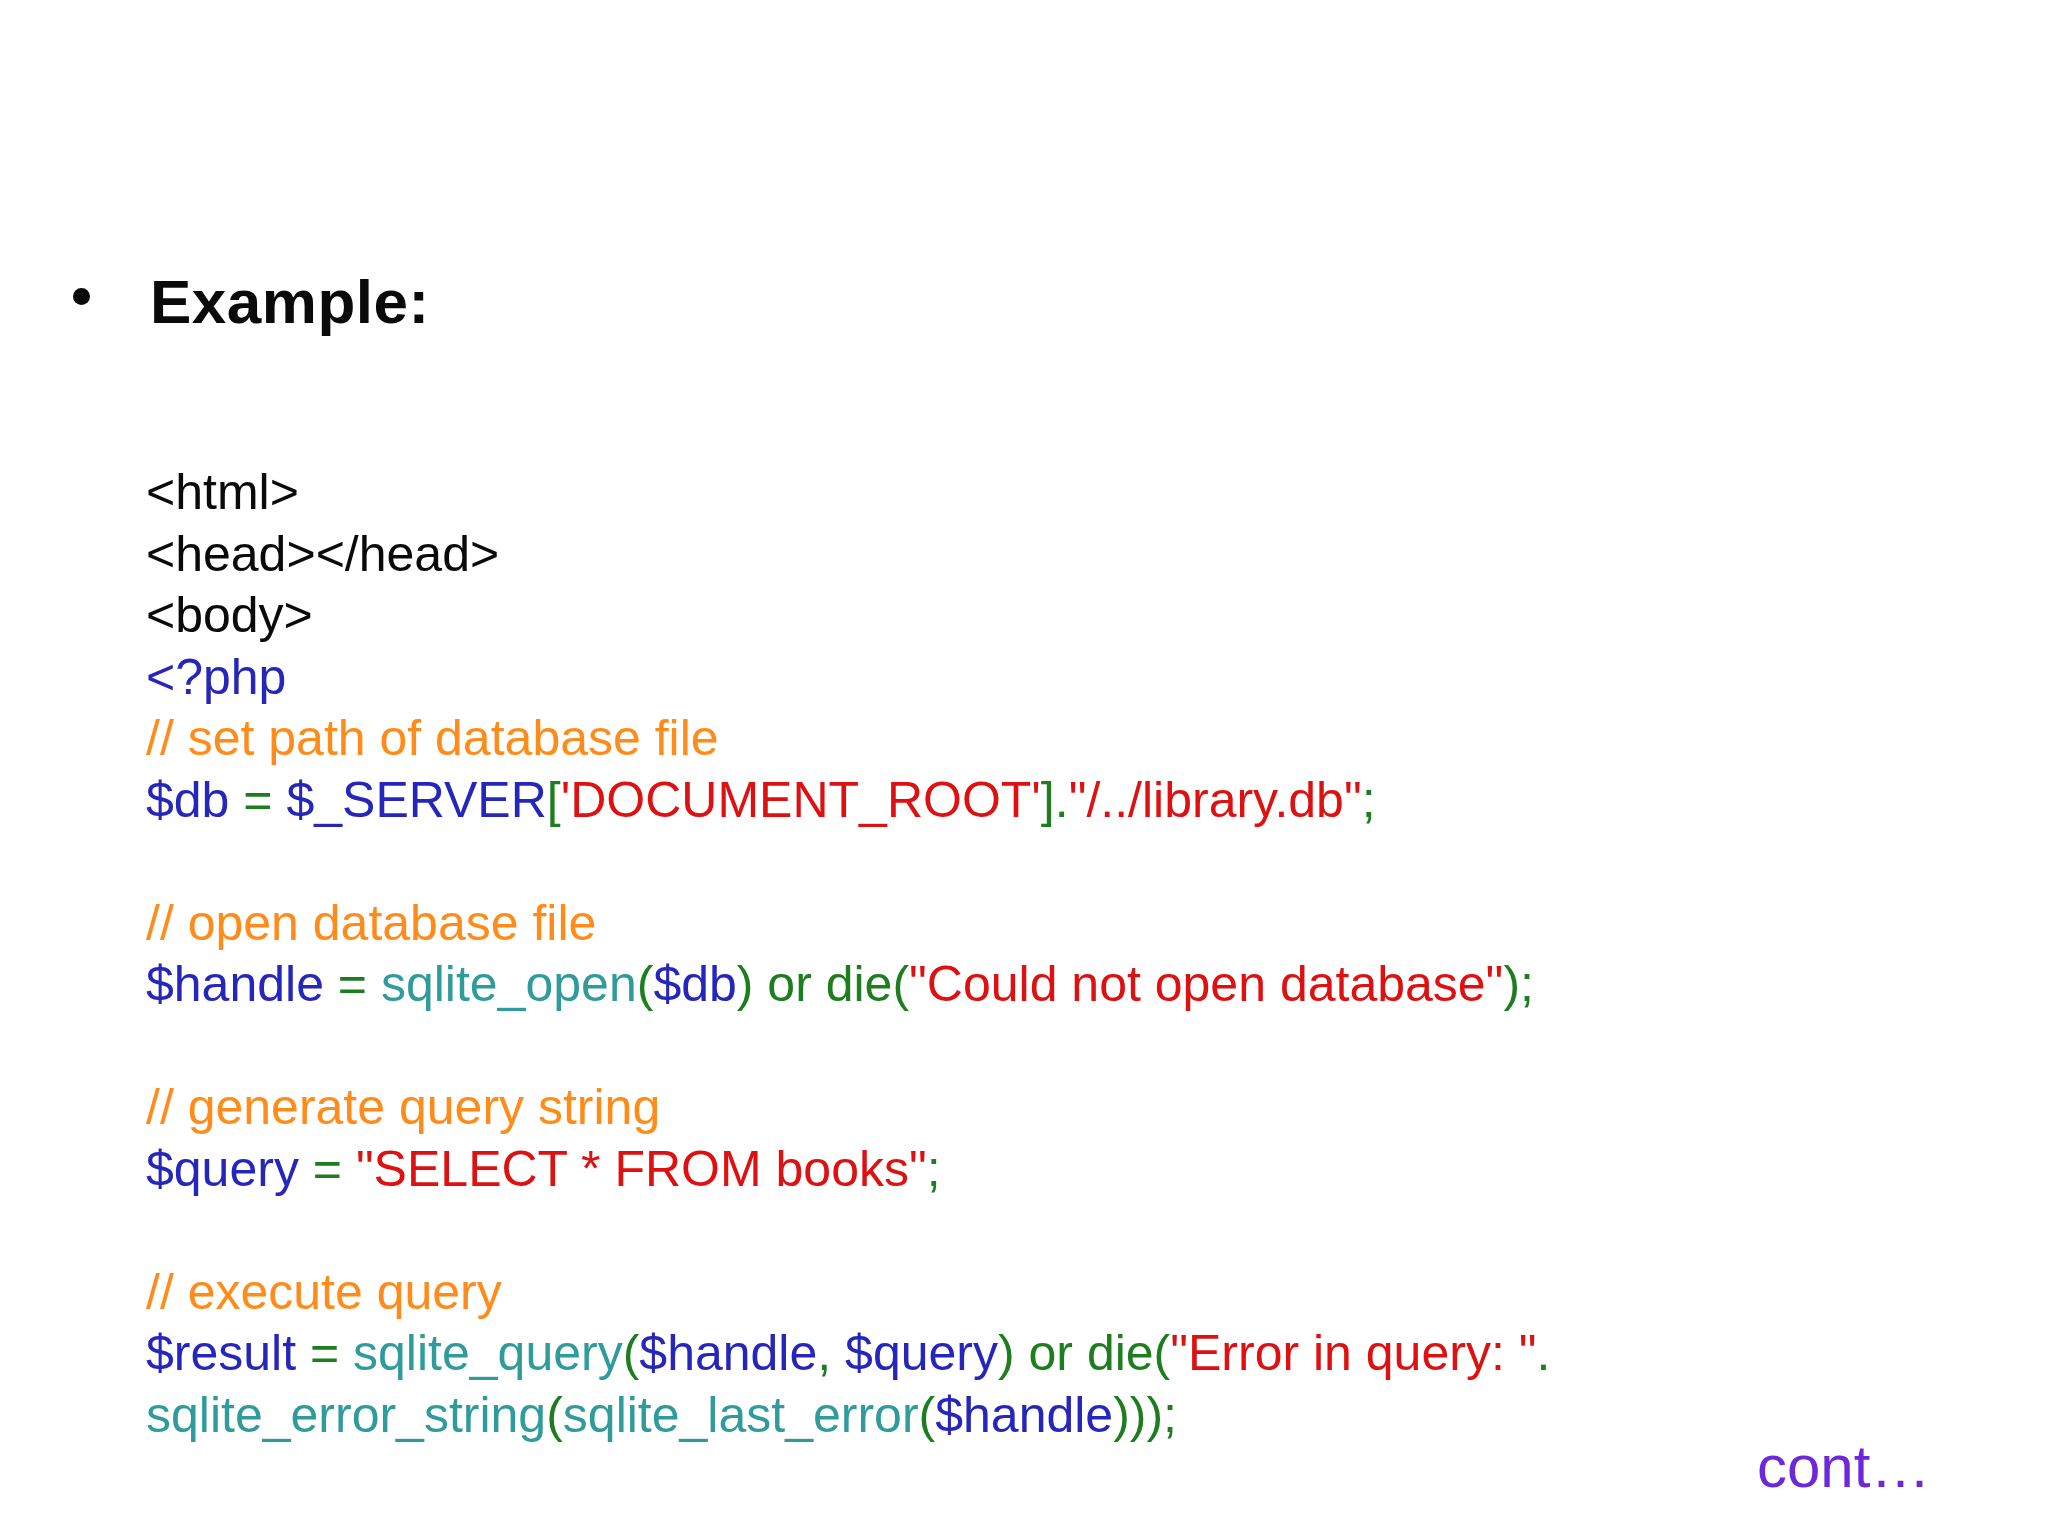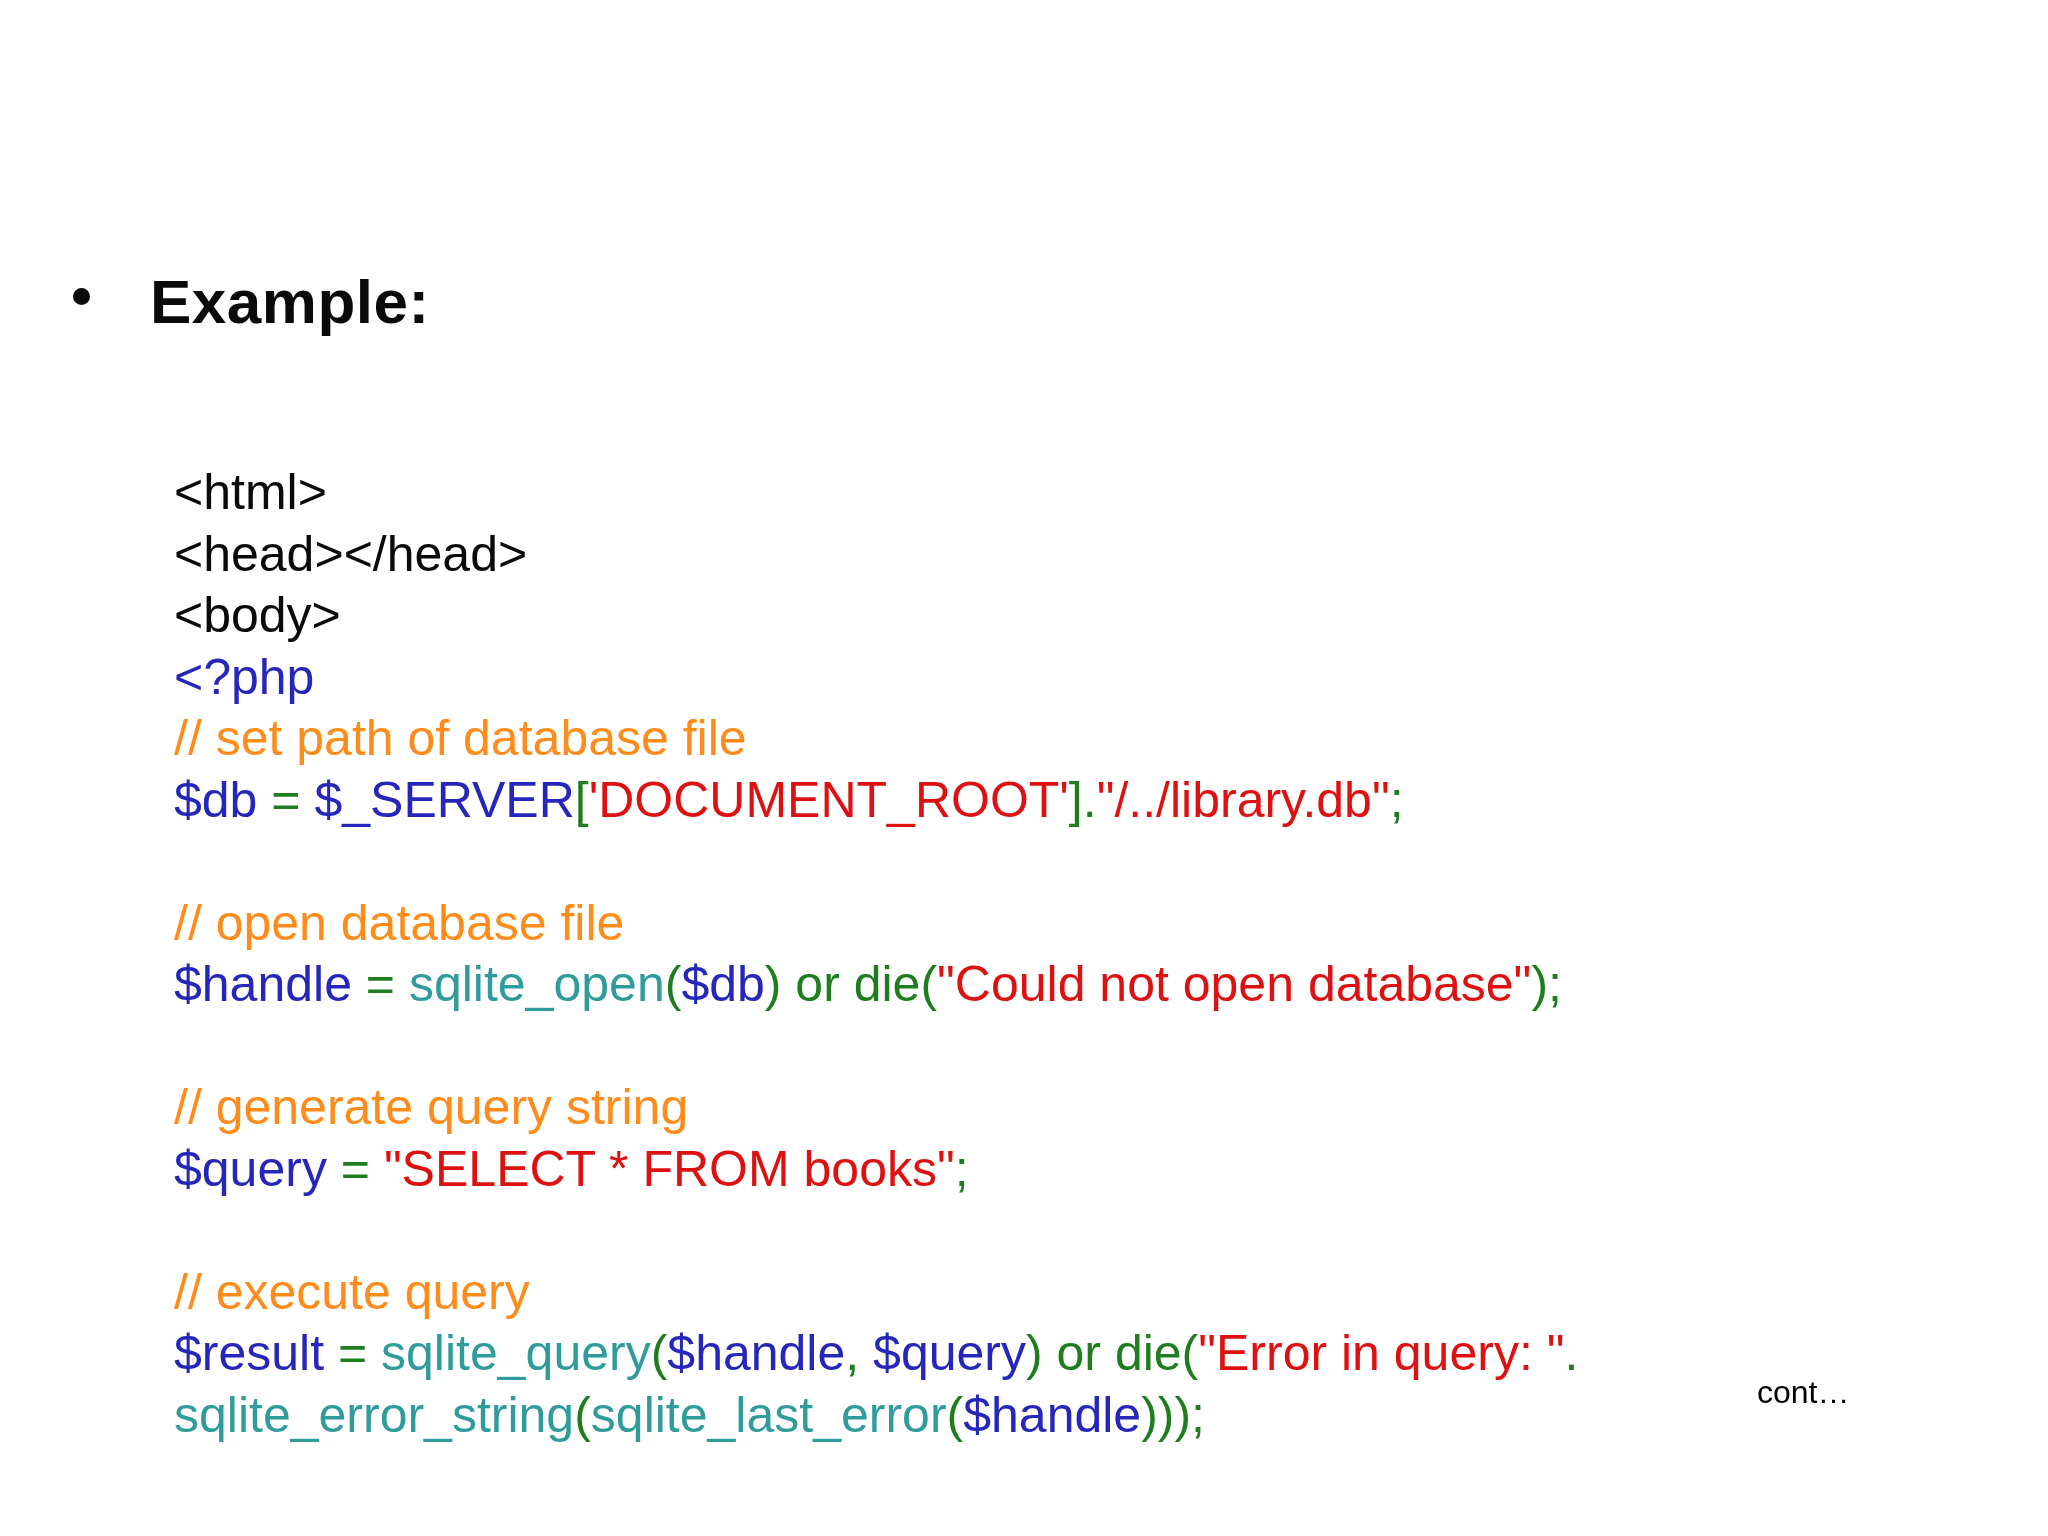--- a/index.html
+++ b/index.html
@@ -39,28 +39,27 @@
     left: 146px;
     top: 462px;
     font-size: 50px;
     line-height: 61.5px;
     white-space: pre;
     color: #0a0a0a;
   }
   .code-line {
     height: 61.5px;
     white-space: pre;
-    margin-left: 28px;
   }
   .cont {
     position: absolute;
     left: 1757px;
-    top: 1374px;
-    font-size: 32px;
-    color: #000000;
+    top: 1432px;
+    font-size: 60px;
+    color: #6d28d9;
     white-space: nowrap;
   }
 </style>
 </head>
 <body>
 
 <div class="slide" style="background: rgb(255, 255, 255);">
   <div class="bullet"></div>
   <div class="title">Example:</div>
   <div class="code" id="code-block"><div class="code-line"><span style="color: rgb(10, 10, 10);">&lt;html&gt;</span></div><div class="code-line"><span style="color: rgb(10, 10, 10);">&lt;head&gt;&lt;/head&gt;</span></div><div class="code-line"><span style="color: rgb(10, 10, 10);">&lt;body&gt;</span></div><div class="code-line"><span style="color: rgb(38, 38, 187);">&lt;?php</span></div><div class="code-line"><span style="color: rgb(255, 140, 26);">// set path of database file</span></div><div class="code-line"><span style="color: rgb(38, 38, 187);">$db </span><span style="color: rgb(30, 125, 30);">= </span><span style="color: rgb(38, 38, 187);">$_SERVER</span><span style="color: rgb(30, 125, 30);">[</span><span style="color: rgb(221, 17, 17);">'DOCUMENT_ROOT'</span><span style="color: rgb(30, 125, 30);">].</span><span style="color: rgb(221, 17, 17);">"/../library.db"</span><span style="color: rgb(30, 125, 30);">;</span></div><div class="code-line">&nbsp;</div><div class="code-line"><span style="color: rgb(255, 140, 26);">// open database file</span></div><div class="code-line"><span style="color: rgb(38, 38, 187);">$handle </span><span style="color: rgb(30, 125, 30);">= </span><span style="color: rgb(48, 155, 155);">sqlite_open</span><span style="color: rgb(30, 125, 30);">(</span><span style="color: rgb(38, 38, 187);">$db</span><span style="color: rgb(30, 125, 30);">) or die(</span><span style="color: rgb(221, 17, 17);">"Could not open database"</span><span style="color: rgb(30, 125, 30);">);</span></div><div class="code-line">&nbsp;</div><div class="code-line"><span style="color: rgb(255, 140, 26);">// generate query string</span></div><div class="code-line"><span style="color: rgb(38, 38, 187);">$query </span><span style="color: rgb(30, 125, 30);">= </span><span style="color: rgb(221, 17, 17);">"SELECT * FROM books"</span><span style="color: rgb(30, 125, 30);">;</span></div><div class="code-line">&nbsp;</div><div class="code-line"><span style="color: rgb(255, 140, 26);">// execute query</span></div><div class="code-line"><span style="color: rgb(38, 38, 187);">$result </span><span style="color: rgb(30, 125, 30);">= </span><span style="color: rgb(48, 155, 155);">sqlite_query</span><span style="color: rgb(30, 125, 30);">(</span><span style="color: rgb(38, 38, 187);">$handle</span><span style="color: rgb(30, 125, 30);">, </span><span style="color: rgb(38, 38, 187);">$query</span><span style="color: rgb(30, 125, 30);">) or die(</span><span style="color: rgb(221, 17, 17);">"Error in query: "</span><span style="color: rgb(30, 125, 30);">.</span></div><div class="code-line"><span style="color: rgb(48, 155, 155);">sqlite_error_string</span><span style="color: rgb(30, 125, 30);">(</span><span style="color: rgb(48, 155, 155);">sqlite_last_error</span><span style="color: rgb(30, 125, 30);">(</span><span style="color: rgb(38, 38, 187);">$handle</span><span style="color: rgb(30, 125, 30);">)));</span></div></div>

